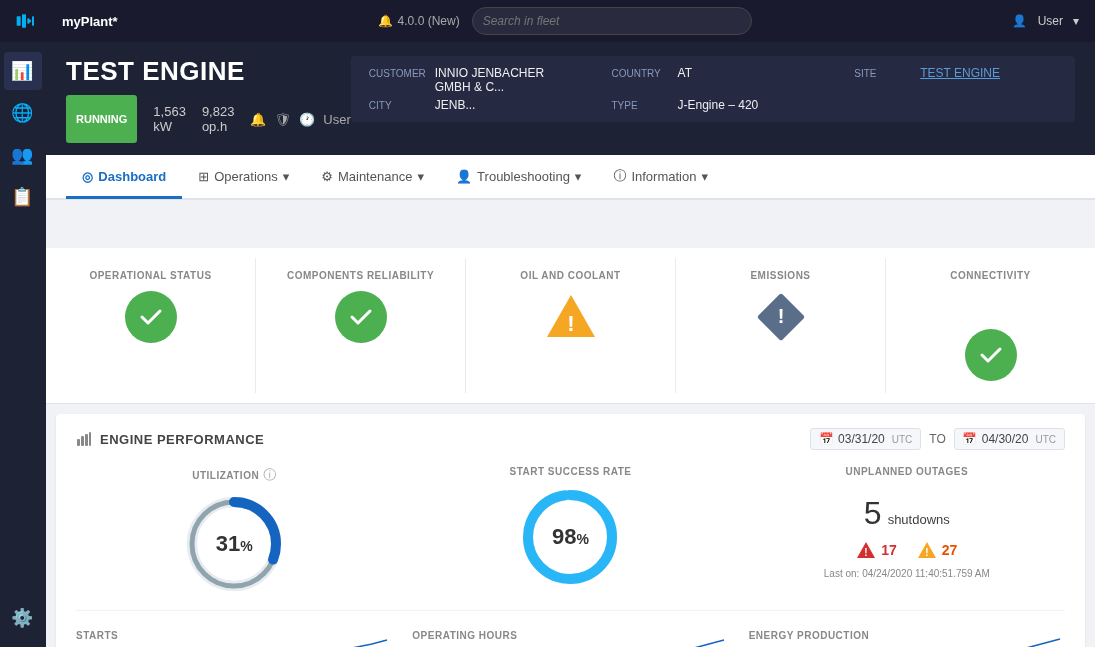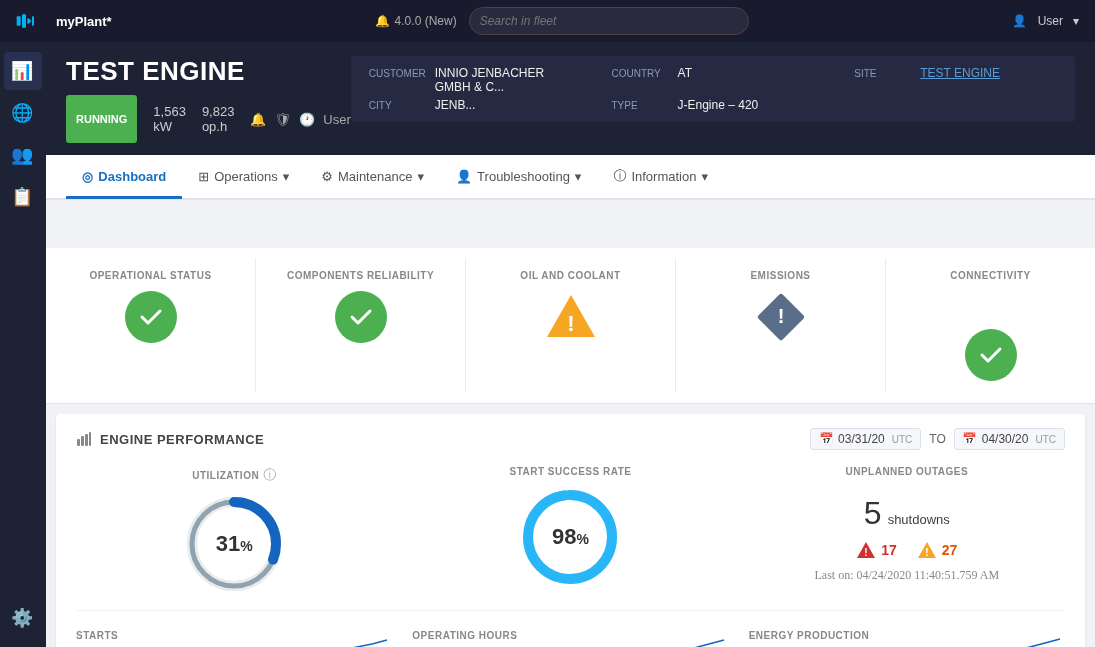--- a/index.html
+++ b/index.html
@@ -10,21 +10,21 @@
       background: #1a1a2e;
       height: 42px;
       display: flex;
       align-items: center;
       padding: 0 16px;
       color: #fff;
     }
     .top-nav-logo {
       display: flex;
       align-items: center;
-      gap: 0;
+      gap: 6px;
       font-size: 13px;
       font-weight: bold;
       color: #fff;
       justify-content: flex-end;
     }
     .logo-svg { width: 40px; height: 20px; }
     .nav-search {
       flex: 1;
       display: flex;
       justify-content: center;
@@ -332,21 +332,21 @@
     }
     .alert-item {
       display: flex;
       align-items: center;
       gap: 5px;
       font-size: 14px;
       font-weight: 600;
     }
     .alert-red { color: #d32f2f; }
     .alert-orange { color: #e65100; }
-    .last-on { font-size: 12px; color: #888; font-family: Liberation Serif, serif; }
+    .last-on { font-size: 10px; color: #888; }
 
     
     .bottom-metrics {
       display: flex;
       gap: 20px;
       margin-top: 16px;
       padding-top: 16px;
       border-top: 1px solid #f0f2f5;
     }
     .bottom-metric {

